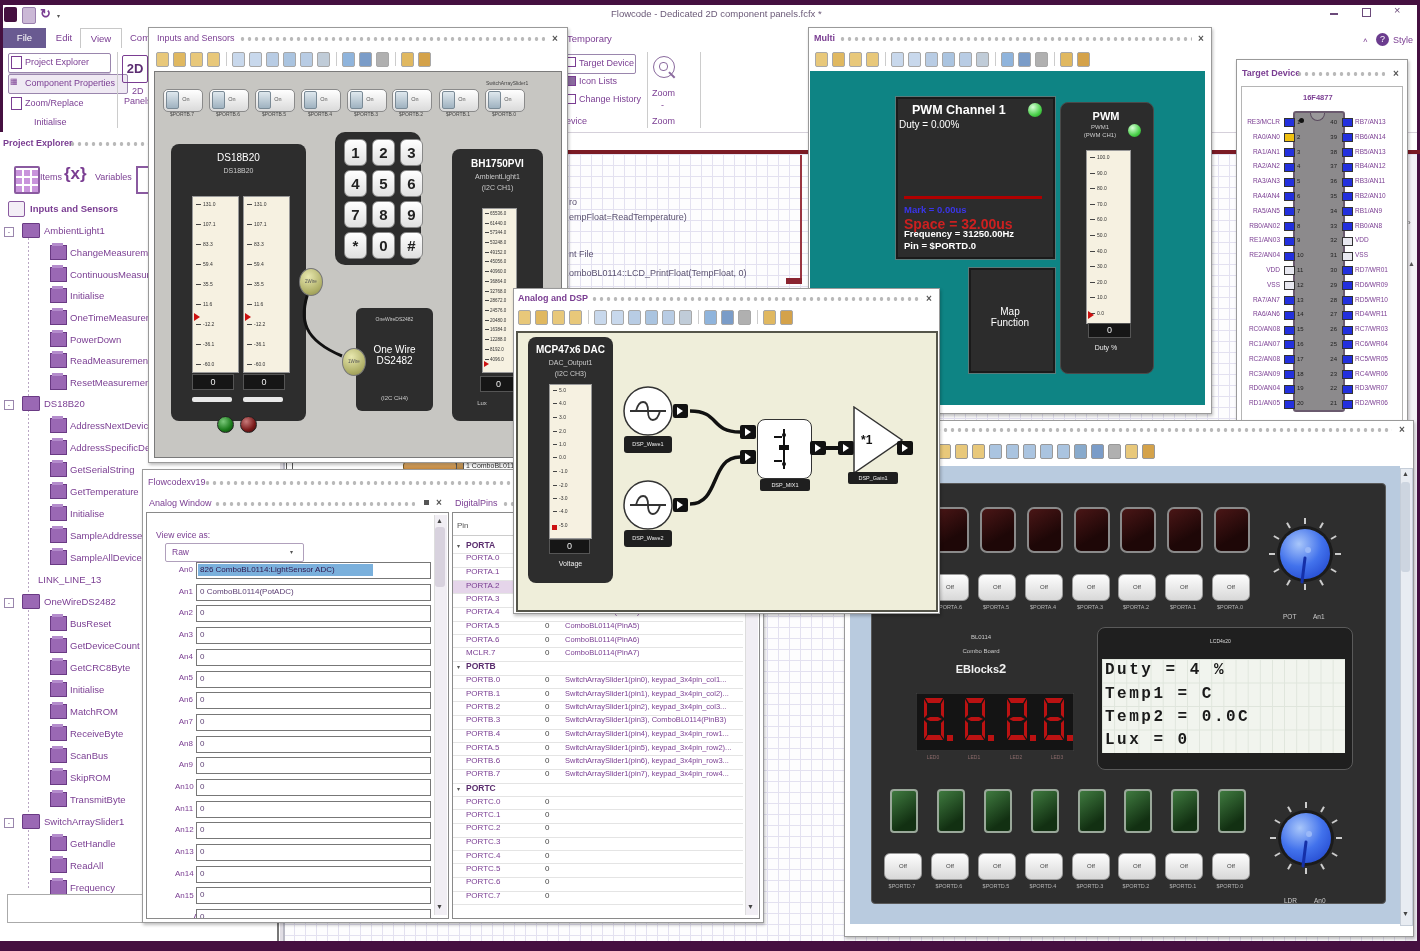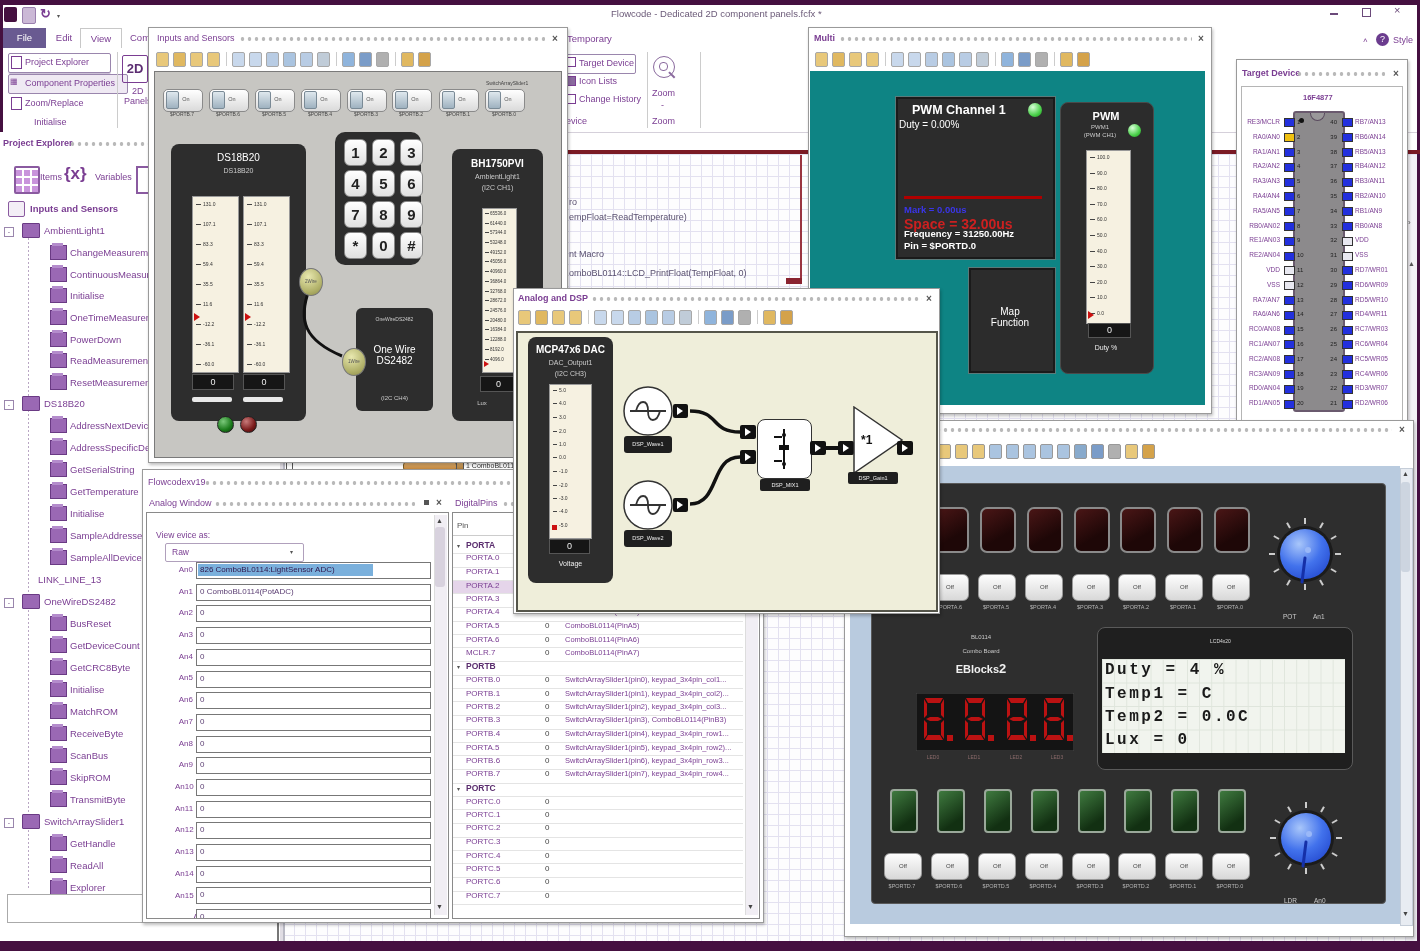--- a/index.html
+++ b/index.html
@@ -176,33 +176,33 @@
 <div class="abs" style="left:22px;top:814px;width:16px;height:13px;background:#9a68b4;border:1px solid #6a3a84;border-radius:1px;"></div>
 <div class="abs ptxt" style="left:44px;top:816px;font-size:9.5px;">SwitchArraySlider1</div>
 <div class="abs" style="left:50px;top:836px;width:15px;height:13px;background:#9a68b4;border:1px solid #6a3a84;"></div>
 <div class="abs" style="left:52px;top:834px;width:11px;height:3px;background:#b48ccc;"></div>
 <div class="abs ptxt" style="left:70px;top:838px;font-size:9.5px;">GetHandle</div>
 <div class="abs" style="left:50px;top:858px;width:15px;height:13px;background:#9a68b4;border:1px solid #6a3a84;"></div>
 <div class="abs" style="left:52px;top:856px;width:11px;height:3px;background:#b48ccc;"></div>
 <div class="abs ptxt" style="left:70px;top:860px;font-size:9.5px;">ReadAll</div>
 <div class="abs" style="left:50px;top:880px;width:15px;height:13px;background:#9a68b4;border:1px solid #6a3a84;"></div>
 <div class="abs" style="left:52px;top:878px;width:11px;height:3px;background:#b48ccc;"></div>
-<div class="abs ptxt" style="left:70px;top:882px;font-size:9.5px;">Explorer</div>
+<div class="abs ptxt" style="left:70px;top:882px;font-size:9.5px;">Frequency</div>
 <div class="abs" style="left:7px;top:894px;width:260px;height:27px;background:#fff;border:1px solid #aaa;border-right:none;"></div>
 </div>
 <div id="flowchart">
  <div class="abs" style="left:283px;top:154px;width:1134px;height:787px;background:#fdfdfe;
    background-image:linear-gradient(#e3e1f0 1px,transparent 1px),linear-gradient(90deg,#e3e1f0 1px,transparent 1px);
    background-size:11px 11px;"></div>
  <div class="abs" style="left:283px;top:154px;width:2px;height:787px;background:#b9b9c4;"></div>
  <div class="abs" style="left:800px;top:155px;width:1.5px;height:128px;background:#9a3440;"></div>
  <div class="abs" style="left:786px;top:278px;width:16px;height:6px;background:#8a2430;"></div>
  <div class="abs" style="left:569px;top:197px;font-size:9px;color:#5a5170;">ro</div>
  <div class="abs" style="left:569px;top:212px;font-size:9px;color:#5a5170;">empFloat=ReadTemperature)</div>
- <div class="abs" style="left:569px;top:249px;font-size:9px;color:#5a5170;">nt Macro</div>
+ <div class="abs" style="left:569px;top:249px;font-size:9px;color:#5a5170;">nt File</div>
  <div class="abs" style="left:569px;top:268px;font-size:9px;color:#5a5170;">omboBL0114::LCD_PrintFloat(TempFloat, 0)</div>
 
  <div class="abs" style="left:285px;top:460px;width:228px;height:11px;background:#fff;border-top:1px solid #888;"></div>
  <div class="abs" style="left:286px;top:462px;width:5px;height:8px;border:1px solid #555;"></div>
  <div class="abs" style="left:403px;top:461px;width:52px;height:9px;border-radius:4px;background:linear-gradient(#e8b878,#b97a2e);border:1px solid #7a5a20;"></div>
  <div class="abs" style="left:456px;top:461px;width:6px;height:9px;background:linear-gradient(#e8b878,#9a6a28);border:1px solid #555;"></div>
  <div class="abs" style="left:466px;top:462px;font-size:7px;color:#333;">1 ComboBL011</div>
 
  <div class="abs" style="left:1406px;top:155px;width:11px;height:786px;background:#f3f1f6;"></div>
  <div class="abs" style="left:1408px;top:218px;font-size:8px;color:#555;">›</div>

